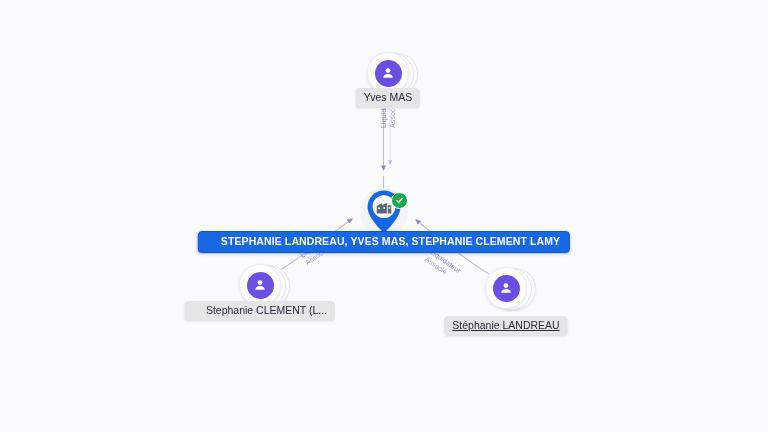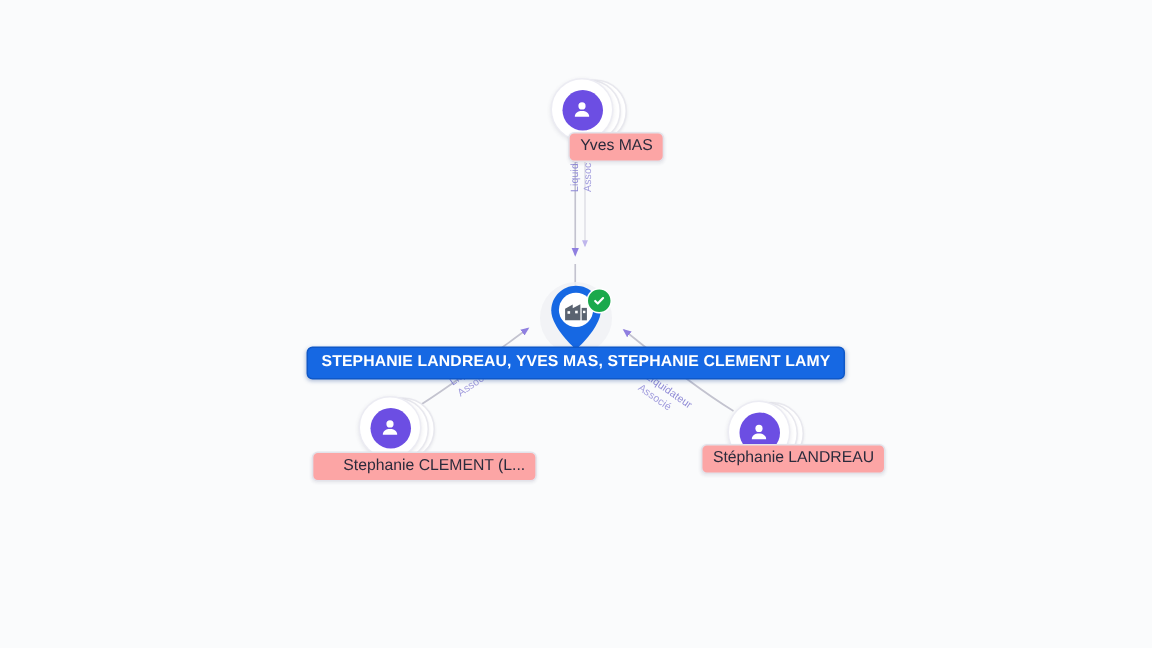--- a/index.html
+++ b/index.html
@@ -77,30 +77,29 @@
     background: #6c4ee3;
     display: flex;
     align-items: center;
     justify-content: center;
   }
   .avatar-circle svg { display: block; }
 
   .node-label {
     position: absolute;
     transform: translateX(-50%);
-    background: #fca5a5;
+    background: #e5e5e5;
     border: 1px solid #e3e3ea;
     border-radius: 4px;
     padding: 2px 7px 3px 7px;
     font-size: 10.5px;
     line-height: 13px;
     color: #2b2b3c;
     white-space: nowrap;
     box-shadow: 0 1px 2px rgba(60,60,90,0.09);
-    margin-left: 23px;
   }
 
   
   #company-node {
     position: absolute;
     width: 0;
     height: 0;
   }
   .pin-halo {
     position: absolute;
@@ -134,21 +133,21 @@
     justify-content: center;
   }
   .verified-badge svg { display: block; }
 
   #company-label {
     position: absolute;
     transform: translateX(-50%);
     background: #1668e3;
     border: 1px solid #0f58c8;
     border-radius: 4px;
-    padding: 3px 9px 4px 9px;
+    padding: 3px 9px 4px 22px;
     font-size: 10.5px;
     line-height: 13px;
     font-weight: 700;
     letter-spacing: 0.1px;
     color: #ffffff;
     white-space: nowrap;
     box-shadow: 0 1px 3px rgba(20,60,140,0.35);
   }
 
   
@@ -247,21 +246,21 @@
       <div class="stack-card c2"></div>
       <div class="avatar-ring">
         <div class="avatar-circle">
           <svg width="16" height="16" viewBox="0 0 24 24" fill="#ffffff">
             <circle cx="12" cy="8.4" r="3.6"></circle>
             <path d="M4.8 19.2c0-3.6 3.2-5.6 7.2-5.6s7.2 2 7.2 5.6z"></path>
           </svg>
         </div>
       </div>
     </div>
-    <div class="node-label" style="left:0px; top:8px;">Stéphanie LANDREAU</div>
+    <div class="node-label" style="left:0px; top:28px;text-decoration:underline;">Stéphanie LANDREAU</div>
   </div>
 
   <div id="company-node" style="left:384px; top:212px;">
     <div class="pin-halo"></div>
     <div class="pin-wrap">
       <svg width="38" height="46" viewBox="0 0 38 46" xmlns="http://www.w3.org/2000/svg">
         <path d="M19 1.5 C9.9 1.5 2.5 8.9 2.5 18 C2.5 29.5 19 44 19 44 C19 44 35.5 29.5 35.5 18 C35.5 8.9 28.1 1.5 19 1.5 Z" fill="#1668e3"></path>
         <circle cx="19" cy="17.6" r="11.4" fill="#ffffff"></circle>
       </svg>
     </div>

